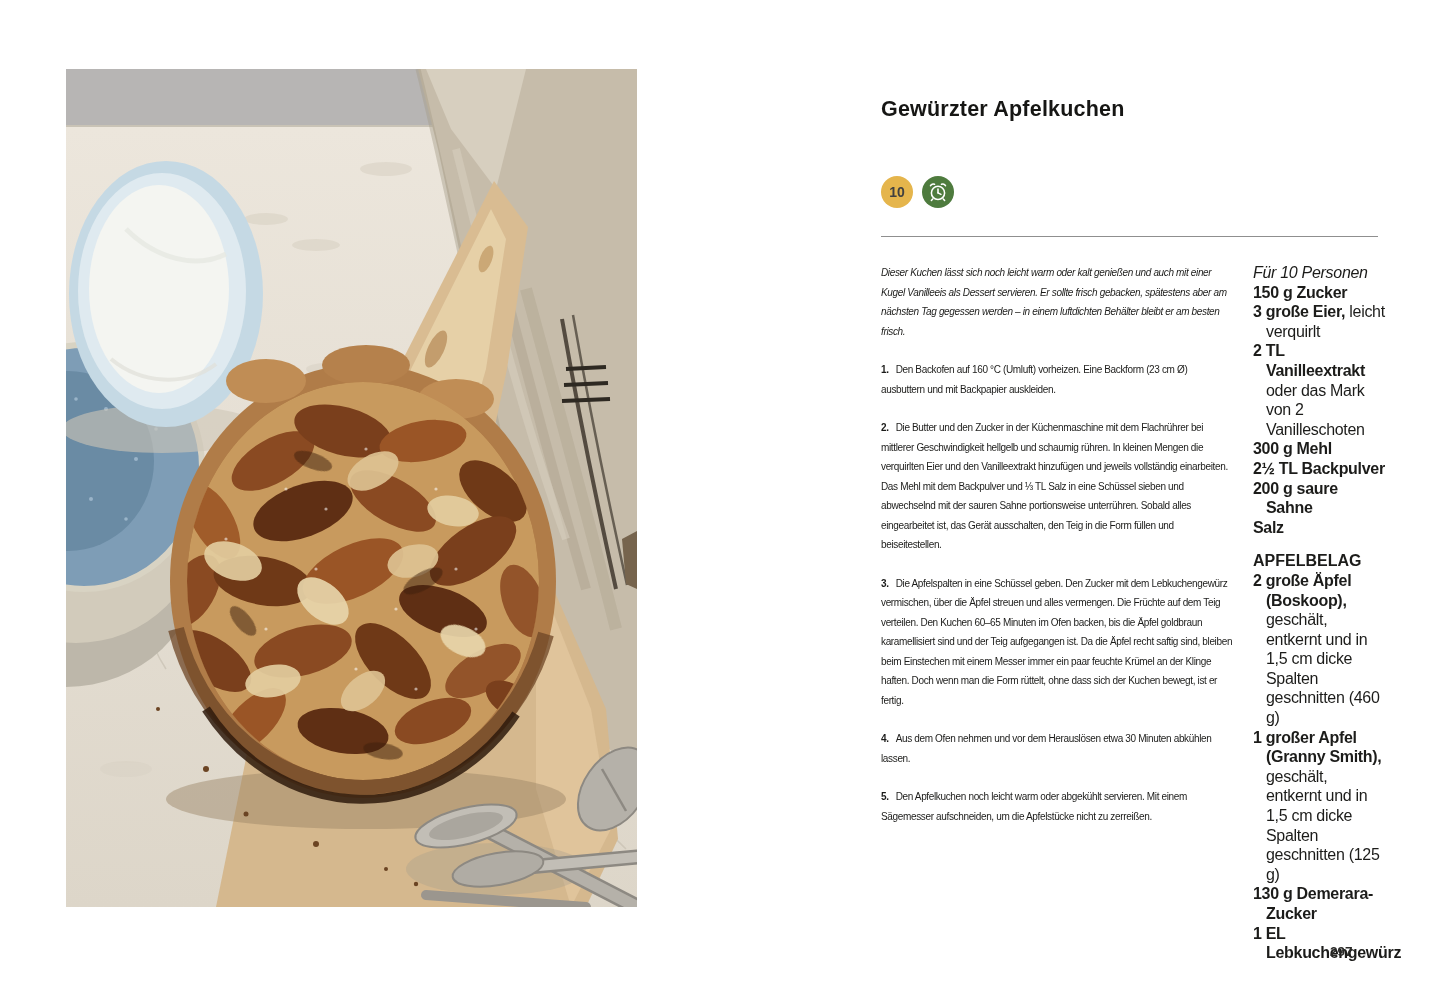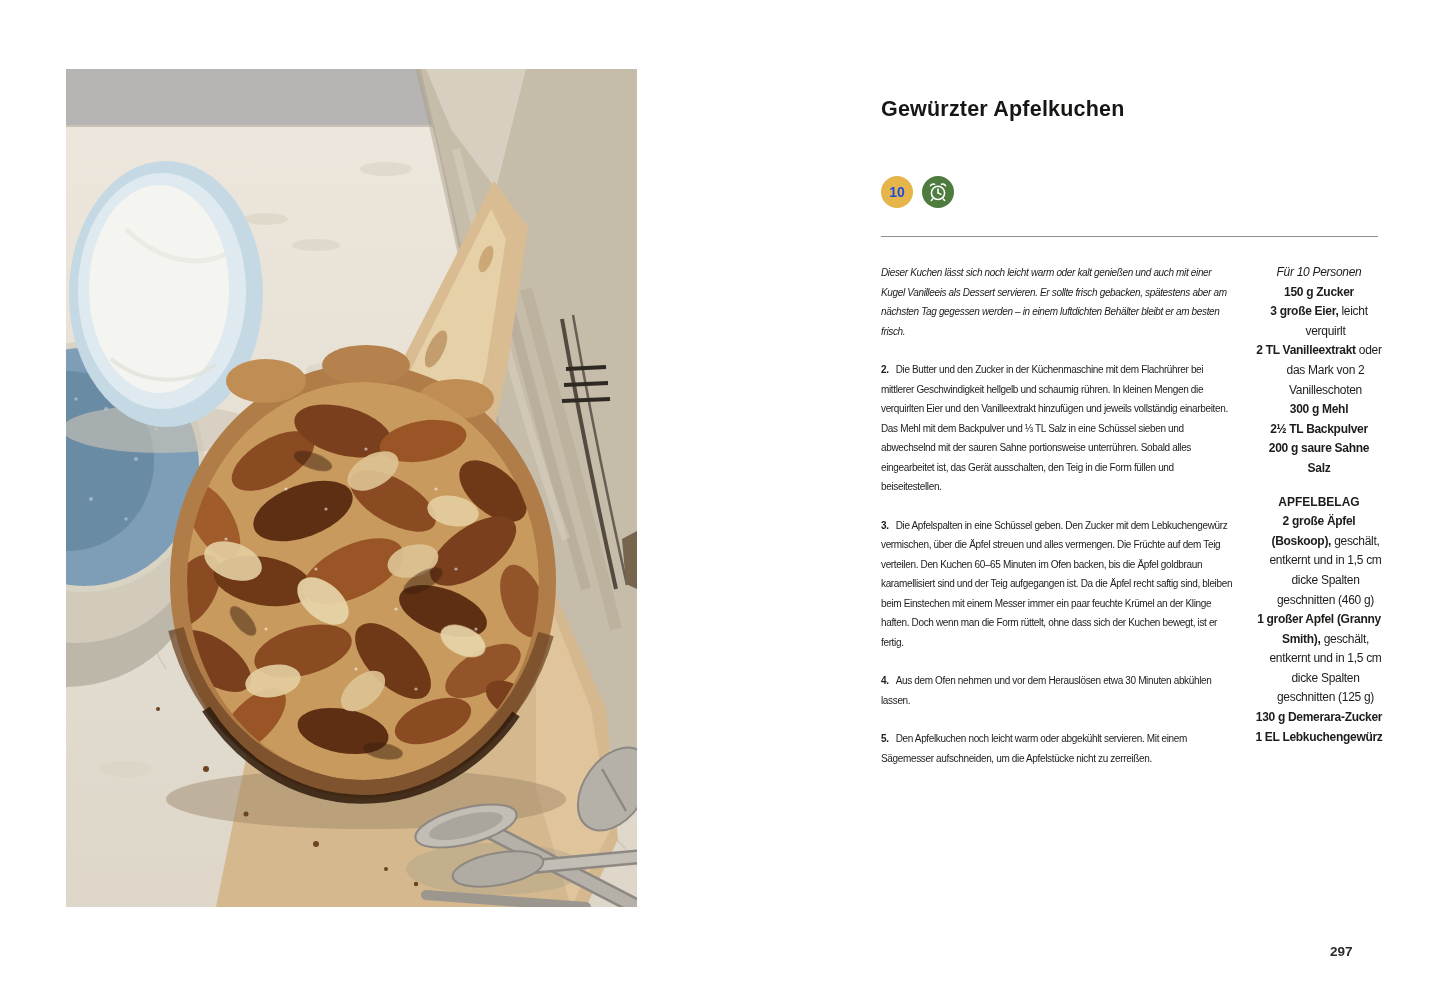--- a/index.html
+++ b/index.html
@@ -14,33 +14,33 @@
   .recipe{position:absolute;left:881px;top:0;width:498px;height:709px;}
   .title{
     position:absolute;left:0;top:97px;margin:0;
     font-size:21.5px;font-weight:700;letter-spacing:.2px;color:#161614;
   }
   .badges{position:absolute;left:0;top:176px;display:flex;gap:9px;}
   .badge{
     width:32px;height:32px;border-radius:50%;
     display:flex;align-items:center;justify-content:center;
   }
-  .badge-servings{background:#E5B54C;color:#1d4ed8;font-size:14px;font-weight:700;}
+  .badge-servings{background:#E5B54C;color:#404040;font-size:14px;font-weight:700;}
   .badge-time{background:#4E7B3E;}
   .badge-time svg{width:22px;height:22px;}
   .rule{position:absolute;left:0;top:236px;width:497px;border-top:1px solid #8f8f8f;}
   
   .method{position:absolute;left:0;top:263px;width:352px;
     font-size:10px;line-height:19.5px;letter-spacing:-0.35px;}
   .method p{margin:0 0 19px 0;}
   .intro{font-style:italic;}
   .stepnum{font-weight:700;margin-right:7px;}
   
   .ingredients{position:absolute;left:372px;top:263px;width:132px;
-    font-size:12px;line-height:19.6px;letter-spacing:-0.3px;text-align:center;}
+    font-size:16px;line-height:19.6px;letter-spacing:-0.3px;}
   .serves{margin:0;font-style:italic;}
   .ing-item{padding-left:13px;text-indent:-13px;}
   .ing-item .b{font-weight:700;}
   .section-header{font-weight:700;margin:14px 0 0 0;letter-spacing:0;}
   .pageno{
     position:absolute;left:1330px;top:944px;width:50px;
     font-size:13.5px;font-weight:700;color:#2a2a28;
   }
 </style>
 </head>
@@ -249,20 +249,21 @@
           <path d="M12,13 L12,8.8"></path>
           <path d="M12,13 L15.2,14.6"></path>
         </svg>
       </span>
     </div>
 
     <div class="rule"></div>
 
     <div class="method">
       <p class="intro">Dieser Kuchen lässt sich noch leicht warm oder kalt genießen und auch mit einer Kugel Vanilleeis als Dessert servieren. Er sollte frisch gebacken, spätestens aber am nächsten Tag gegessen werden – in einem luftdichten Behälter bleibt er am besten frisch.</p>
+      <p class="step"><span class="stepnum">1.</span><span>Den Backofen auf 160 °C (Umluft) vorheizen. Eine Backform (23 cm Ø) ausbuttern und mit Backpapier auskleiden.</span></p>
       <p class="step"><span class="stepnum">2.</span><span>Die Butter und den Zucker in der Küchenmaschine mit dem Flachrührer bei mittlerer Geschwindigkeit hellgelb und schaumig rühren. In kleinen Mengen die verquirlten Eier und den Vanilleextrakt hinzufügen und jeweils vollständig einarbeiten. Das Mehl mit dem Backpulver und ⅓ TL Salz in eine Schüssel sieben und abwechselnd mit der sauren Sahne portionsweise unterrühren. Sobald alles eingearbeitet ist, das Gerät ausschalten, den Teig in die Form füllen und beiseitestellen.</span></p>
       <p class="step"><span class="stepnum">3.</span><span>Die Apfelspalten in eine Schüssel geben. Den Zucker mit dem Lebkuchengewürz vermischen, über die Äpfel streuen und alles vermengen. Die Früchte auf dem Teig verteilen. Den Kuchen 60–65 Minuten im Ofen backen, bis die Äpfel goldbraun karamellisiert sind und der Teig aufgegangen ist. Da die Äpfel recht saftig sind, bleiben beim Einstechen mit einem Messer immer ein paar feuchte Krümel an der Klinge haften. Doch wenn man die Form rüttelt, ohne dass sich der Kuchen bewegt, ist er fertig.</span></p>
       <p class="step"><span class="stepnum">4.</span><span>Aus dem Ofen nehmen und vor dem Herauslösen etwa 30 Minuten abkühlen lassen.</span></p>
       <p class="step"><span class="stepnum">5.</span><span>Den Apfelkuchen noch leicht warm oder abgekühlt servieren. Mit einem Sägemesser aufschneiden, um die Apfelstücke nicht zu zerreißen.</span></p>
     </div>
 
     <aside class="ingredients">
       <p class="serves">Für 10 Personen</p>
       <div class="ing-item"><span class="b">150 g Zucker</span><span></span></div>
       <div class="ing-item"><span class="b">3 große Eier,</span><span> leicht verquirlt</span></div>

